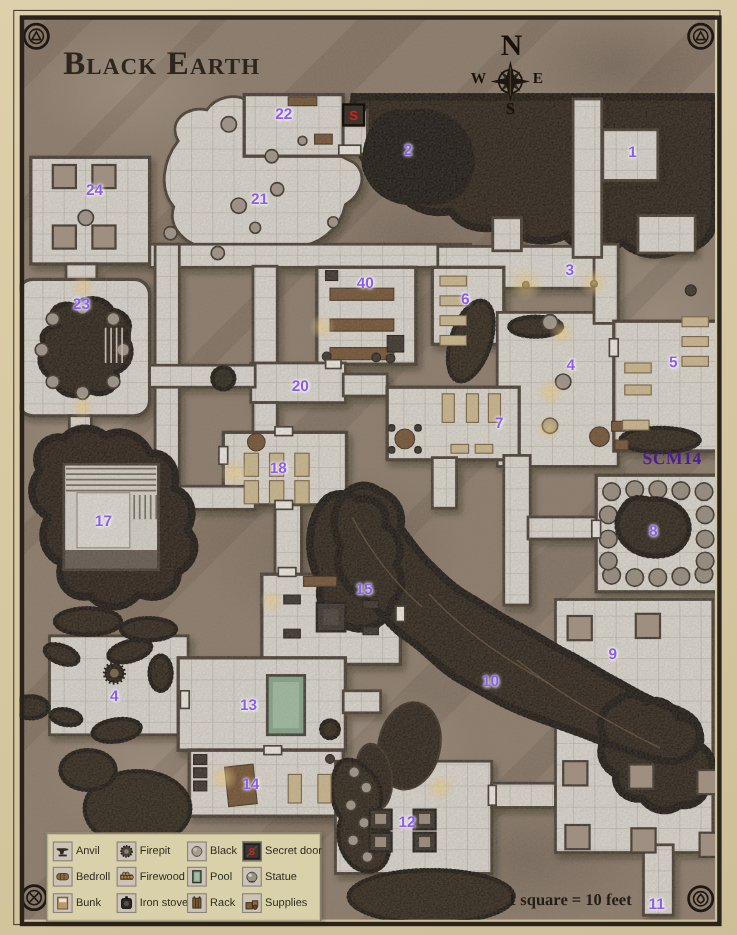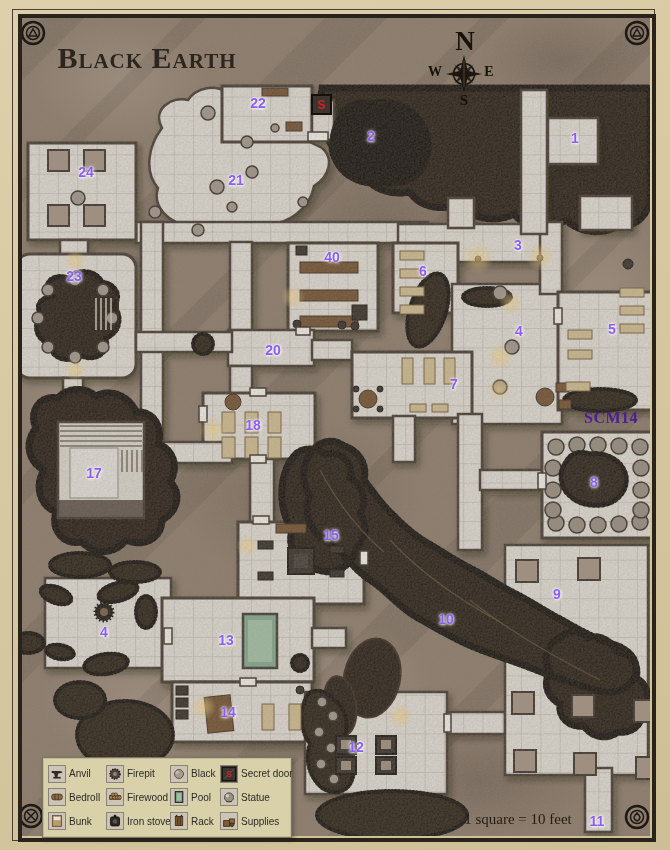--- a/index.html
+++ b/index.html
@@ -22,21 +22,21 @@
   .rn{z-index:5;transform:translate(-50%,-50%);font-size:14px;font-weight:bold;color:#8b5cf6;
     text-shadow:0 0 2px #fff,0 0 4px rgba(255,255,255,.85),1px 1px 3px rgba(255,255,255,.6);}
   
   .sd-tile{left:311px;top:94px;width:17px;height:17px;background:#3b352e;border:2px solid #15100b;
     z-index:5;display:flex;align-items:center;justify-content:center;}
   .sd-tile span{color:#d61f1f;font-weight:bold;font-size:12px;line-height:1;}
   
   .map-code{left:584px;top:409px;z-index:5;font-family:"Liberation Serif",serif;font-weight:bold;
     font-size:16px;color:#4c1d95;letter-spacing:.5px;}
   .scale-note{left:448px;top:811px;width:140px;text-align:center;z-index:5;
-    font-family:"Liberation Serif",serif;font-weight:normal;font-size:15px;color:#241d14;}
+    font-family:"Liberation Serif",serif;font-weight:bold;font-size:15px;color:#241d14;}
   
   .legend{left:42px;top:757px;width:250px;height:81px;z-index:7;background:#d9d1a9;
     border:1px solid #7d7664;box-shadow:inset 0 0 0 1px #c3ba9c,2px 2px 4px rgba(40,30,15,.35);
     display:grid;grid-auto-flow:column;grid-template-rows:repeat(3,1fr);
     grid-template-columns:58px 64px 50px 66px;padding:4px 5px;box-sizing:border-box;align-items:center;}
   .lg-item{display:flex;align-items:center;gap:3px;}
   .lg-tile{width:16px;height:16px;flex:0 0 16px;background:#ccc5b7;border:1px solid #8a8376;
     display:flex;align-items:center;justify-content:center;}
   .lg-tile.dark{background:#3a3733;}
   .lg-label{font-size:10px;color:#2c2a24;white-space:nowrap;}
@@ -487,21 +487,21 @@
 <div class="abs rn" style="left:371px;top:136px">2</div>
 <div class="abs rn" style="left:518px;top:245px">3</div>
 <div class="abs rn" style="left:519px;top:331px">4</div>
 <div class="abs rn" style="left:612px;top:329px">5</div>
 <div class="abs rn" style="left:423px;top:271px">6</div>
 <div class="abs rn" style="left:454px;top:384px">7</div>
 <div class="abs rn" style="left:594px;top:482px">8</div>
 <div class="abs rn" style="left:557px;top:594px">9</div>
 <div class="abs rn" style="left:446px;top:619px">10</div>
 <div class="abs rn" style="left:597px;top:821px">11</div>
-<div class="abs rn" style="left:356px;top:747px">12</div>
+<div class="abs rn" style="left:370px;top:747px">12</div>
 <div class="abs rn" style="left:226px;top:640px">13</div>
 <div class="abs rn" style="left:228px;top:712px">14</div>
 <div class="abs rn" style="left:331px;top:535px">15</div>
 <div class="abs rn" style="left:104px;top:632px">4</div>
 <div class="abs rn" style="left:94px;top:473px">17</div>
 <div class="abs rn" style="left:253px;top:425px">18</div>
 <div class="abs rn" style="left:273px;top:350px">20</div>
 <div class="abs rn" style="left:332px;top:257px">40</div>
 <div class="abs rn" style="left:236px;top:180px">21</div>
 <div class="abs rn" style="left:258px;top:103px">22</div>

